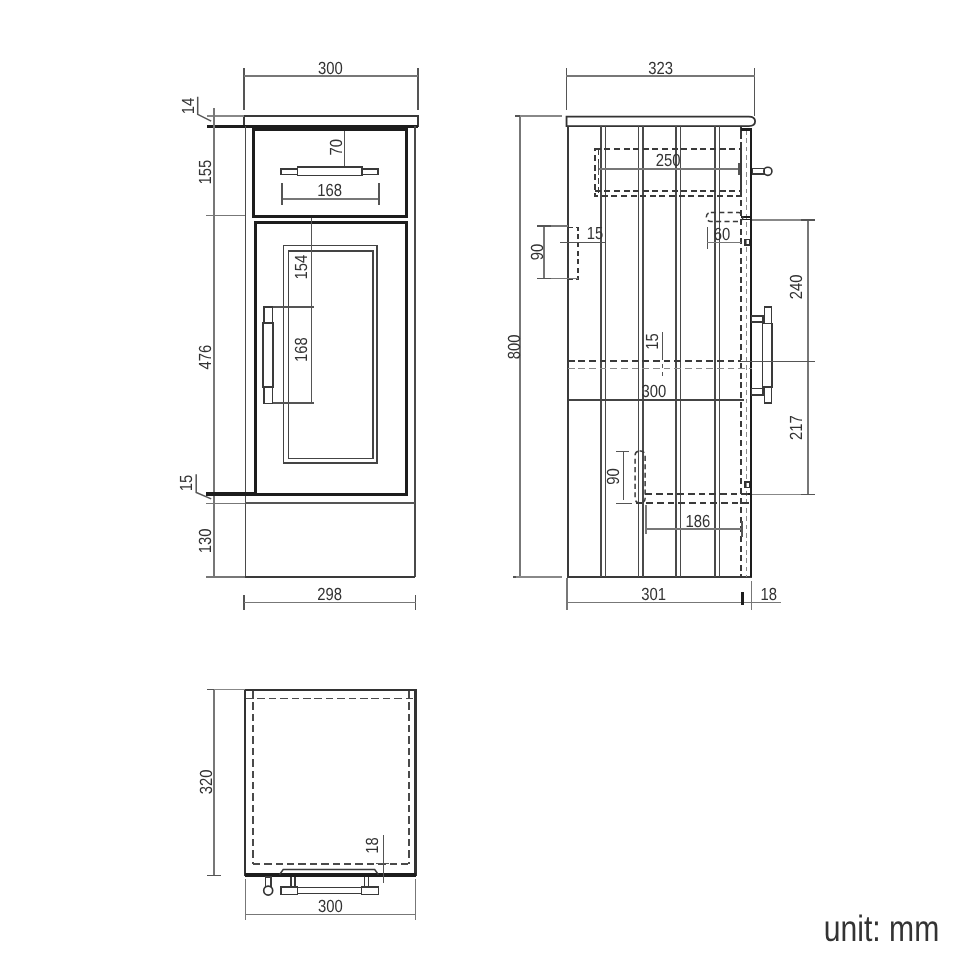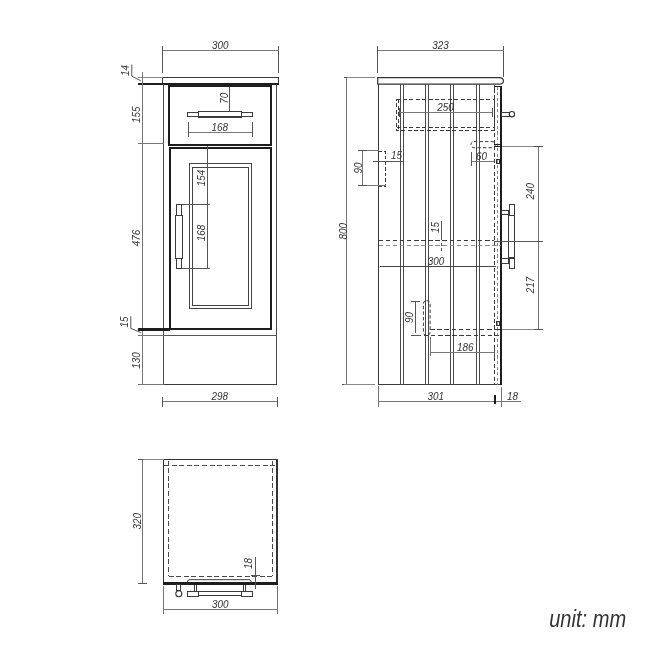--- a/index.html
+++ b/index.html
@@ -1,16 +1,16 @@
 <!DOCTYPE html>
 <html><head>
 <meta charset="utf-8">
 <style>
   html,body{margin:0;padding:0;background:#fff;}
-  .wrap{width:650px;height:650px;position:relative;font-family:"Liberation Sans",sans-serif;font-style:italic;}
+  .wrap{width:650px;height:650px;position:relative;font-family:"Liberation Sans",sans-serif;}
   svg{position:absolute;top:0;left:0;}
   text{font-family:"Liberation Sans",sans-serif;fill:#333;font-size:11.7px;}
   .r{shape-rendering:auto;}
 </style>
 </head>
 <body>
 <div class="wrap">
 <svg width="650" height="650" viewBox="0 0 650 650" shape-rendering="crispEdges">
 <g fill="none" stroke-linecap="butt">
 

